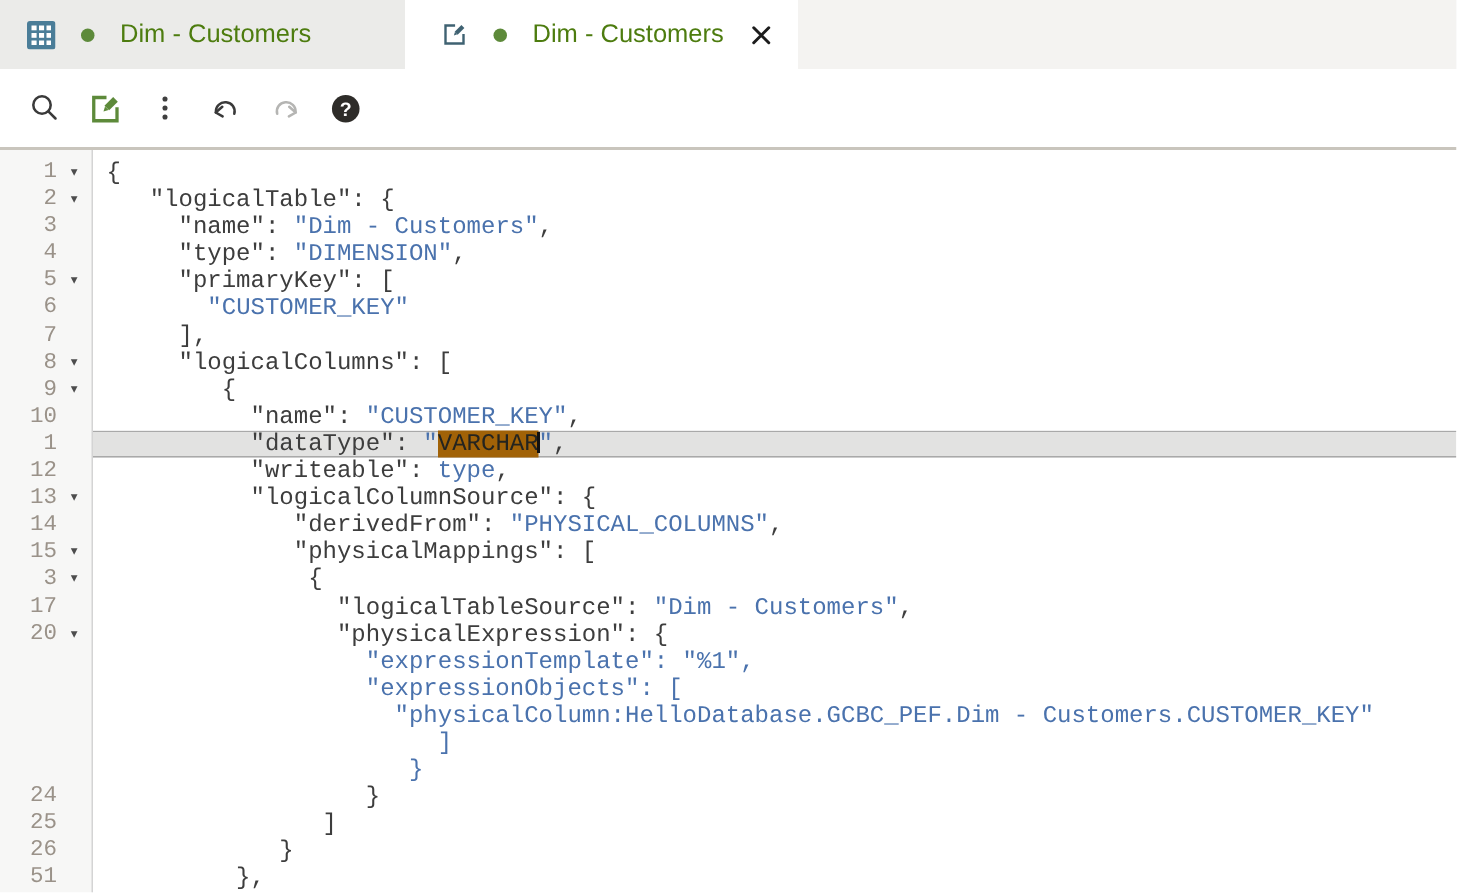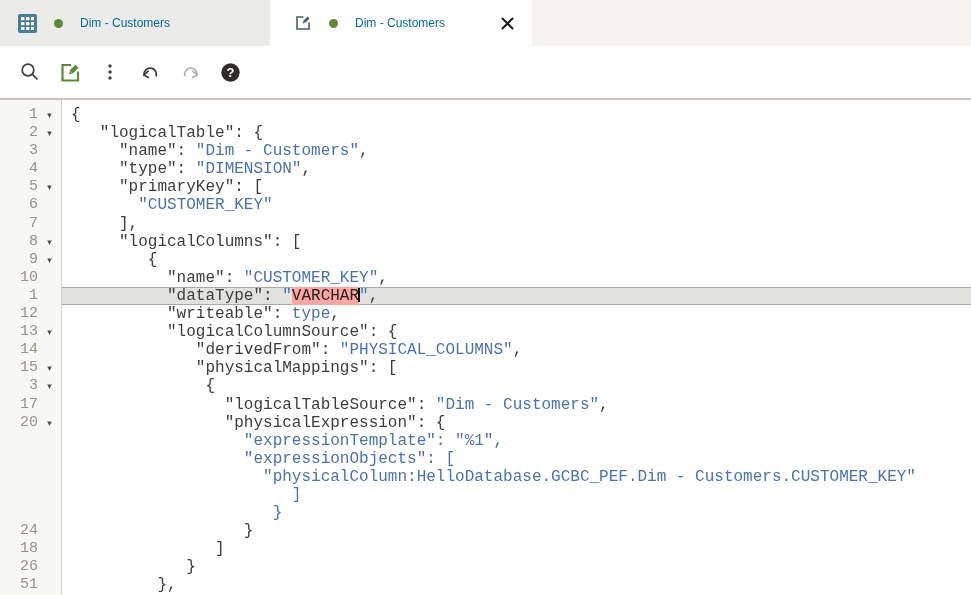--- a/index.html
+++ b/index.html
@@ -5,21 +5,21 @@
   * { margin:0; padding:0; box-sizing:border-box; }
   html,body { width:971px; height:595px; overflow:hidden; background:#fff;
               font-family:"Liberation Sans", sans-serif; }
 
   
   .tabbar { display:flex; height:46px; width:100%; background:#f4f3f1; }
   .tab { display:flex; align-items:center; height:46px; }
   .tab-inactive { width:270px; background:#ebebe9; padding-left:18px; }
   .tab-active   { width:262px; background:#ffffff; padding-left:24px; padding-right:14px; }
   .tab-filler { flex:1; background:#f4f3f1; }
-  .tab-label { font-size:12px; color:#0369a1; margin-left:17px; white-space:nowrap; }
+  .tab-label { font-size:17px; color:#4d7c0f; margin-left:17px; white-space:nowrap; }
   .green-dot { width:9px; height:9px; border-radius:50%; background:#5d8a3a; margin-left:17px; flex:none; }
   .tab-icon { flex:none; display:flex; align-items:center; }
   .close-btn { margin-left:auto; display:flex; align-items:center; padding:4px; cursor:pointer; }
 
   
   .toolbar { height:54px; background:#fff; border-bottom:2px solid #c9c5bd;
              display:flex; align-items:center; padding-left:18px; gap:16px; }
   .tb-btn { width:24px; height:24px; display:flex; align-items:center; justify-content:center; cursor:pointer; }
 
   
@@ -32,21 +32,21 @@
   .fold { display:inline-block; width:23px; text-align:center;
           font-family:"DejaVu Sans", sans-serif; font-size:9px; color:#4d4d4d; }
   .code { flex:1; padding-top:6px; overflow:hidden; }
   .code-row { height:18.1px; line-height:18.1px; white-space:pre;
               font-family:"Liberation Mono", monospace; font-size:16px;
               padding-left:9px; }
   .code-row.active { background:#e2e2e1;
               box-shadow: inset 0 1px 0 #a9a9a9, inset 0 -1px 0 #a9a9a9; }
   .d  { color:#3d3d3d; }
   .b  { color:#4a72ad; }
-  .hl { background:#fca5a5; color:#24241f; }
+  .hl { background:#a16207; color:#24241f; }
   .caret { display:inline-block; width:2px; height:14px; background:#111;
            vertical-align:-2px; margin:0 -1px; }
 </style>
 </head>
 <body>
 
 <div class="tabbar">
 
   <div class="tab tab-inactive">
     <span class="tab-icon">
@@ -228,21 +228,21 @@
       </div>
       <div class="gut-row">
         <span class="lnum"></span>
         <span class="fold"></span>
       </div>
       <div class="gut-row">
         <span class="lnum">24</span>
         <span class="fold"></span>
       </div>
       <div class="gut-row">
-        <span class="lnum">18</span>
+        <span class="lnum">25</span>
         <span class="fold"></span>
       </div>
       <div class="gut-row">
         <span class="lnum">26</span>
         <span class="fold"></span>
       </div>
       <div class="gut-row">
         <span class="lnum">51</span>
         <span class="fold"></span>
       </div>

